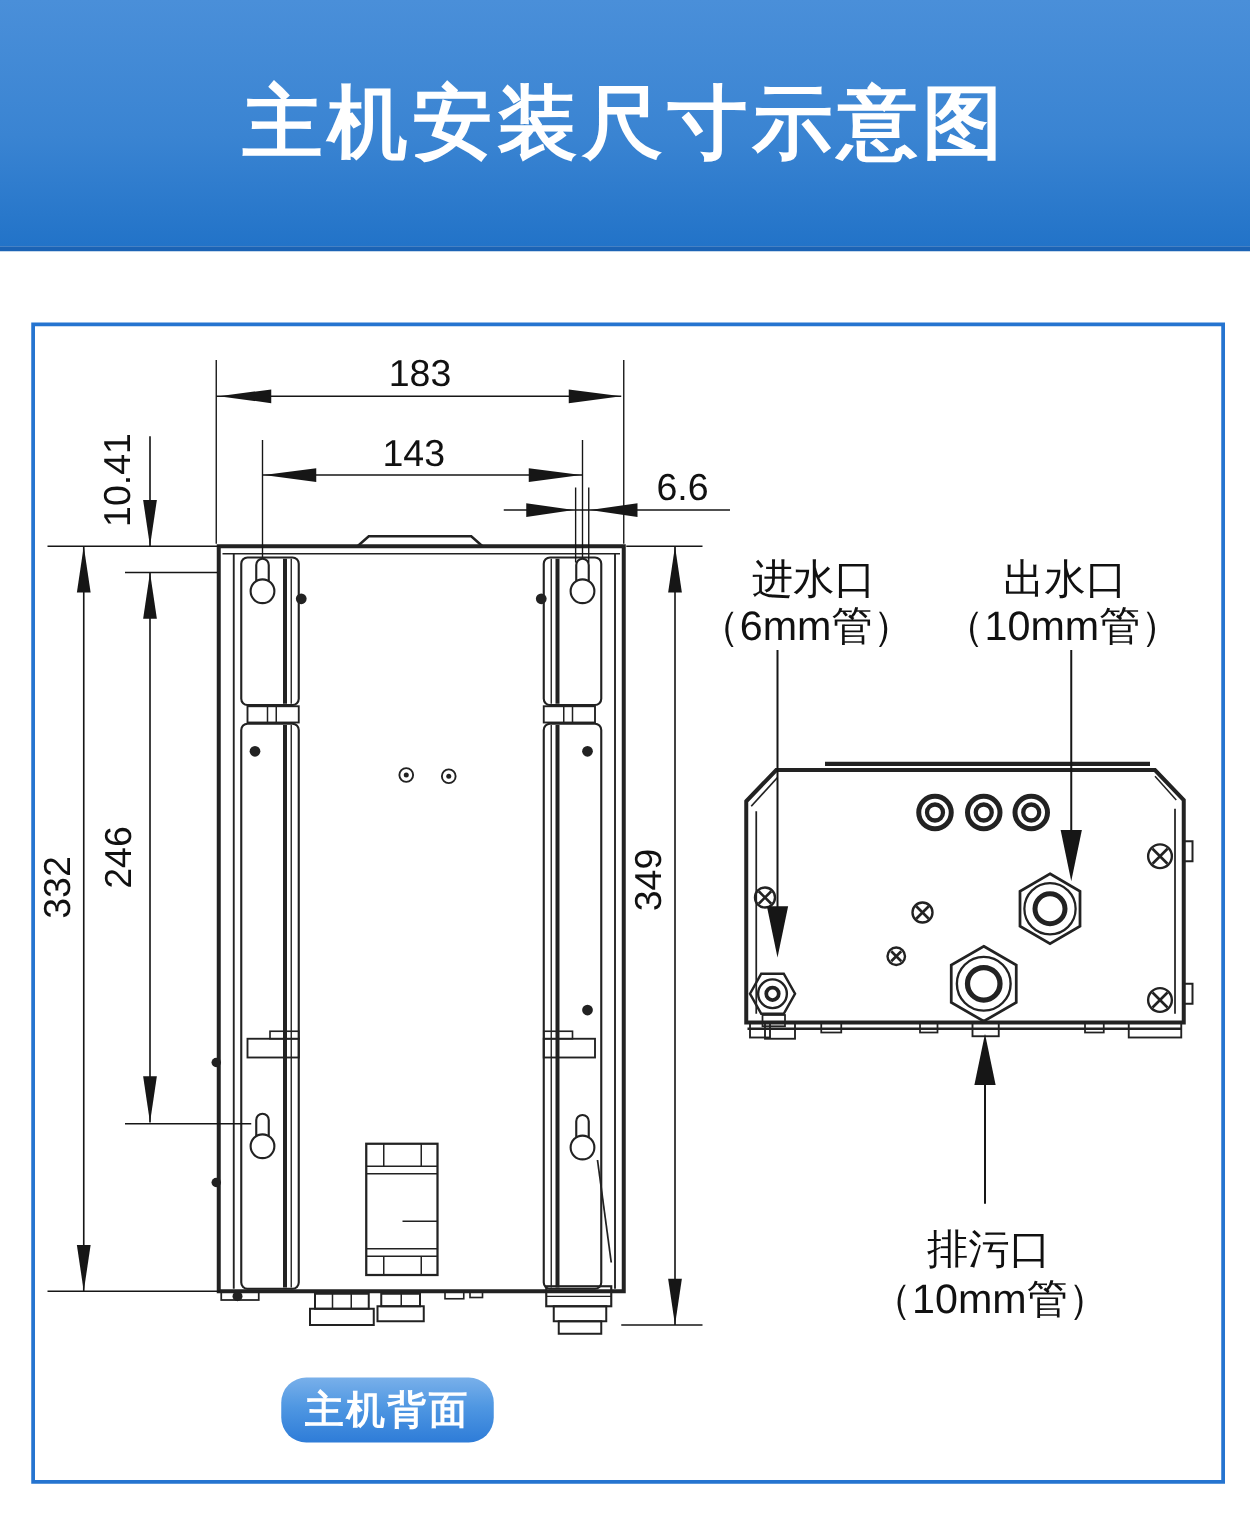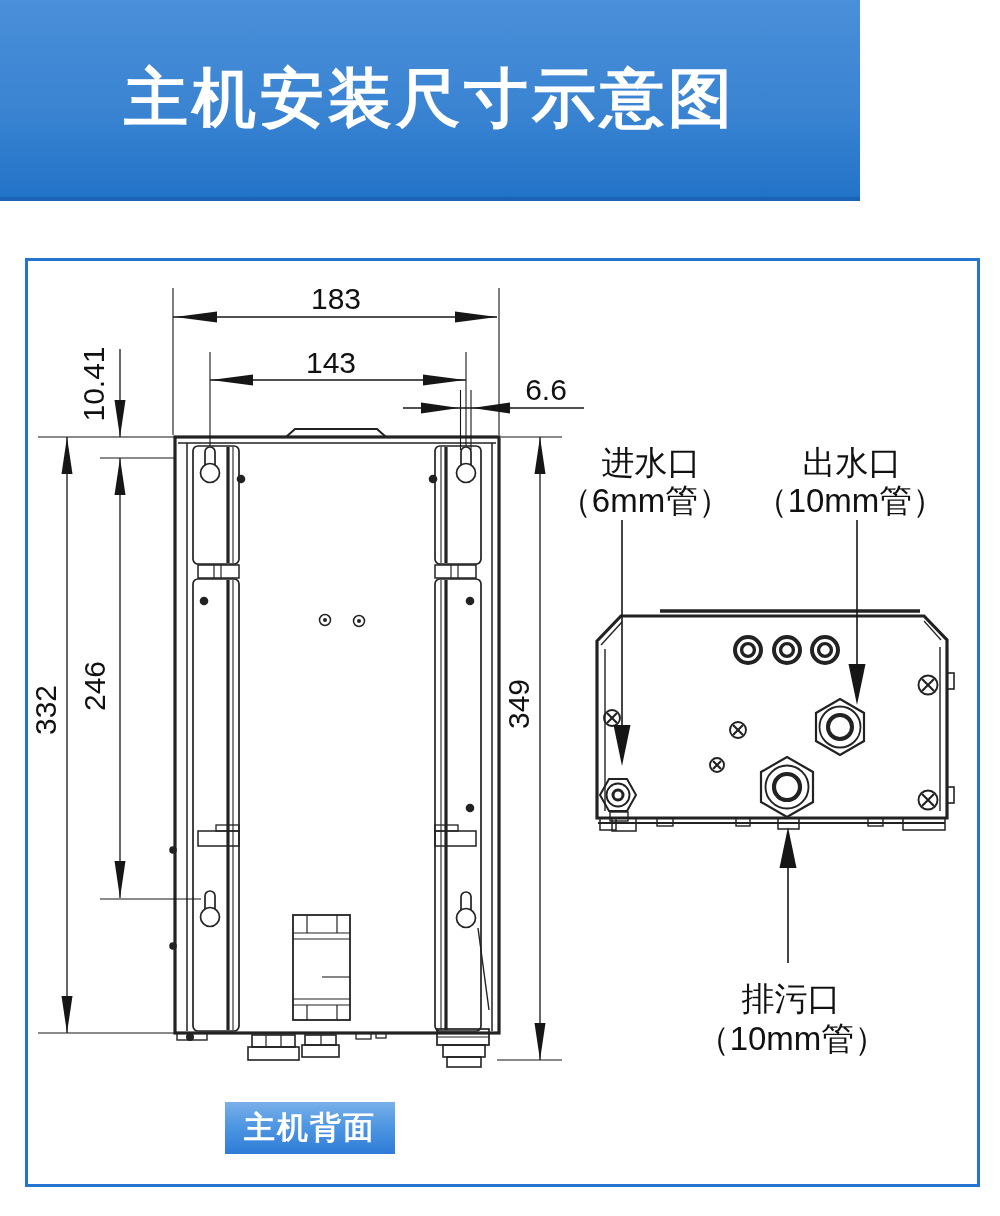--- a/index.html
+++ b/index.html
@@ -1,26 +1,26 @@
 <!DOCTYPE html>
 <html><head>
 <meta charset="utf-8">
 <style>
   html,body{margin:0;padding:0;background:#fff;}
   .page{position:relative;width:1000px;height:1216px;background:#fff;overflow:hidden;
         font-family:"Liberation Sans","DejaVu Sans",sans-serif;}
-  .header{position:absolute;left:0;top:0;width:860px;height:197px;
+  .header{position:absolute;left:0;top:0;width:1000px;height:197px;
           background:linear-gradient(180deg,#4a8fd9 0%,#3a84d2 55%,#2273c8 100%);
           border-bottom:4px solid #1b63b5;}
   .header h1{margin:0;width:100%;height:197px;line-height:197px;text-align:center;
              color:#ffffff;font-size:64px;font-weight:800;letter-spacing:4px;}
   .frame{position:absolute;left:25px;top:258px;width:955px;height:929px;
          box-sizing:border-box;border:3px solid #2574d0;background:#ffffff;}
   .diagram{position:absolute;left:25px;top:258px;width:955px;height:929px;}
-  .btn{position:absolute;box-sizing:border-box;border-radius:0;
+  .btn{position:absolute;box-sizing:border-box;border-radius:20px;
        background:linear-gradient(180deg,#79b0ea 0%,#4f97e2 45%,#2e7cd8 100%);
        color:#fff;font-weight:bold;font-size:31px;letter-spacing:2px;
        display:flex;align-items:center;justify-content:center;}
   .btn-back{left:225px;top:1102px;width:170px;height:52px;}
   .btn-bottom{left:685px;top:1103px;width:205px;height:52px;}
   text{font-family:"Liberation Sans","DejaVu Sans",sans-serif;}
   .dimnum{font-size:30px;fill:#111;}
   .portlabel{font-size:33px;fill:#111;}
 </style>
 </head>

